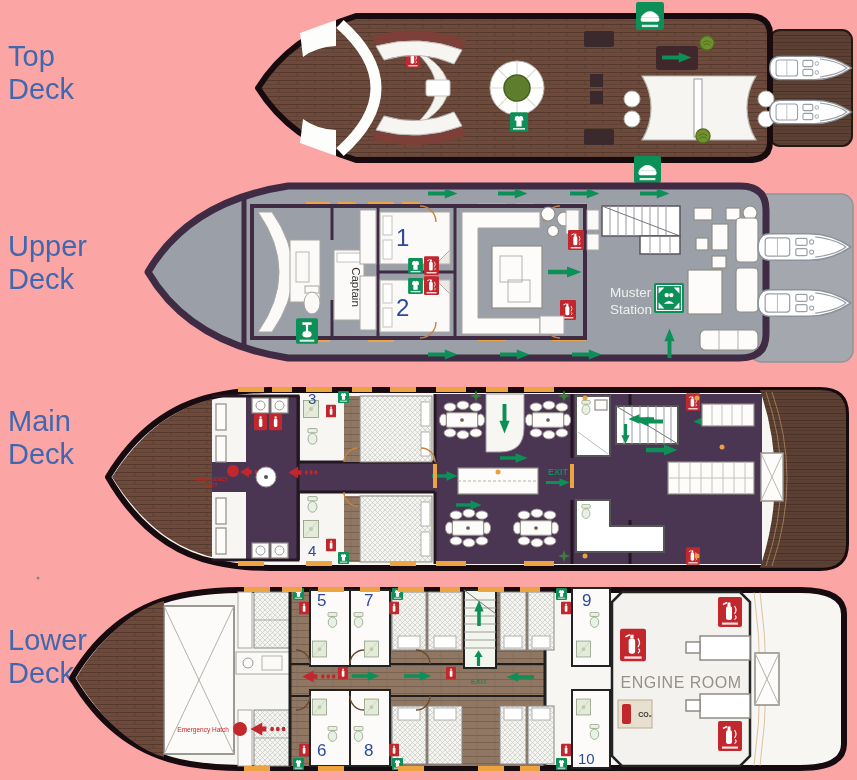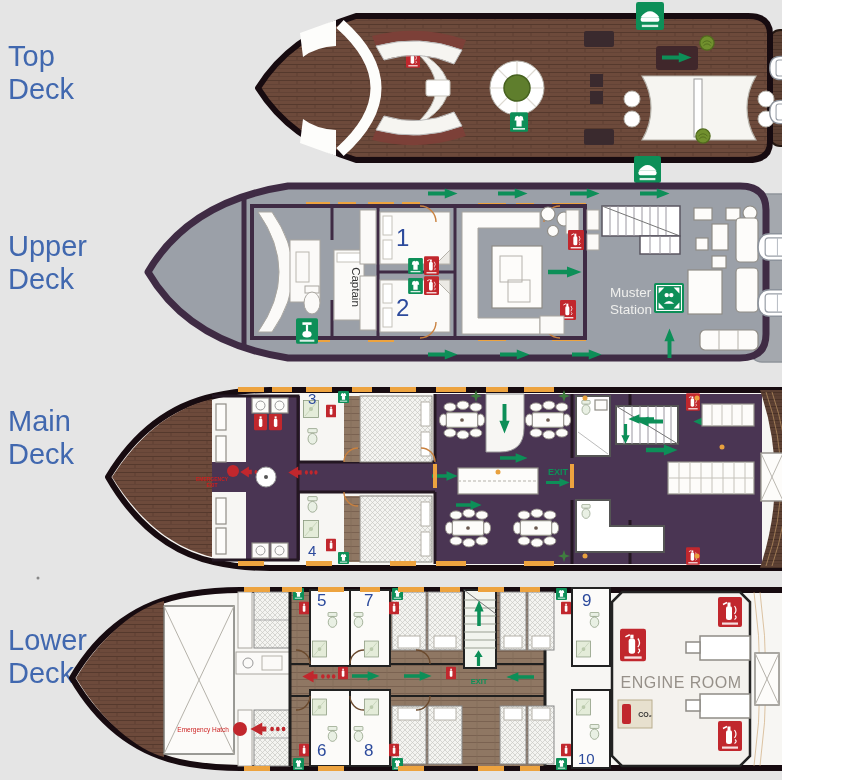--- a/index.html
+++ b/index.html
@@ -2,21 +2,21 @@
 <html style="--deck-label: #4168af; --number-blue: #2c4a9c; --safety-green: #0d8f58; --safety-red: #c1272d; --accent-orange: #eda33f; --upper-gray: #9ba0a8; --upper-wall: #3f2b44; --main-purple: #4a3553; --wood-dark: #6d4a3b; --wood-aft: #5c4033; --wood-light: #8f7763; --hull-black: #170b10;"><head>
 <meta charset="utf-8">
 <style>
   :root{
     --deck-label:#4168af; --number-blue:#2c4a9c; --safety-green:#0d8f58;
     --safety-red:#c1272d; --accent-orange:#eda33f; --upper-gray:#9ba0a8;
     --upper-wall:#3f2b44; --main-purple:#4a3553; --wood-dark:#6d4a3b;
     --wood-aft:#5c4033; --wood-light:#8f7763; --hull-black:#170b10;
   }
   html,body{margin:0;padding:0;background:#fff;}
-  .stage{width:782px;height:780px;position:relative;background:#e5e5e5;overflow:hidden;
+  .stage{width:857px;height:780px;position:relative;background:#fca5a5;overflow:hidden;
          font-family:"Liberation Sans",sans-serif;}
   svg text{font-family:"Liberation Sans",sans-serif;}
   .deck-label{font-size:29px;fill:var(--deck-label);}
   .cab-num{fill:var(--number-blue);}
   .wall-u{stroke:var(--upper-wall);fill:none;}
   .wall-d{stroke:#241722;fill:none;}
   .wall-k{stroke:#1f1f1f;fill:none;}
   .furn{fill:#fdfcfa;stroke:#8f8c86;stroke-width:1.2;}
   .white{fill:#fbfaf8;stroke:#a9a6a0;stroke-width:1;}
   .win{fill:var(--accent-orange);}

